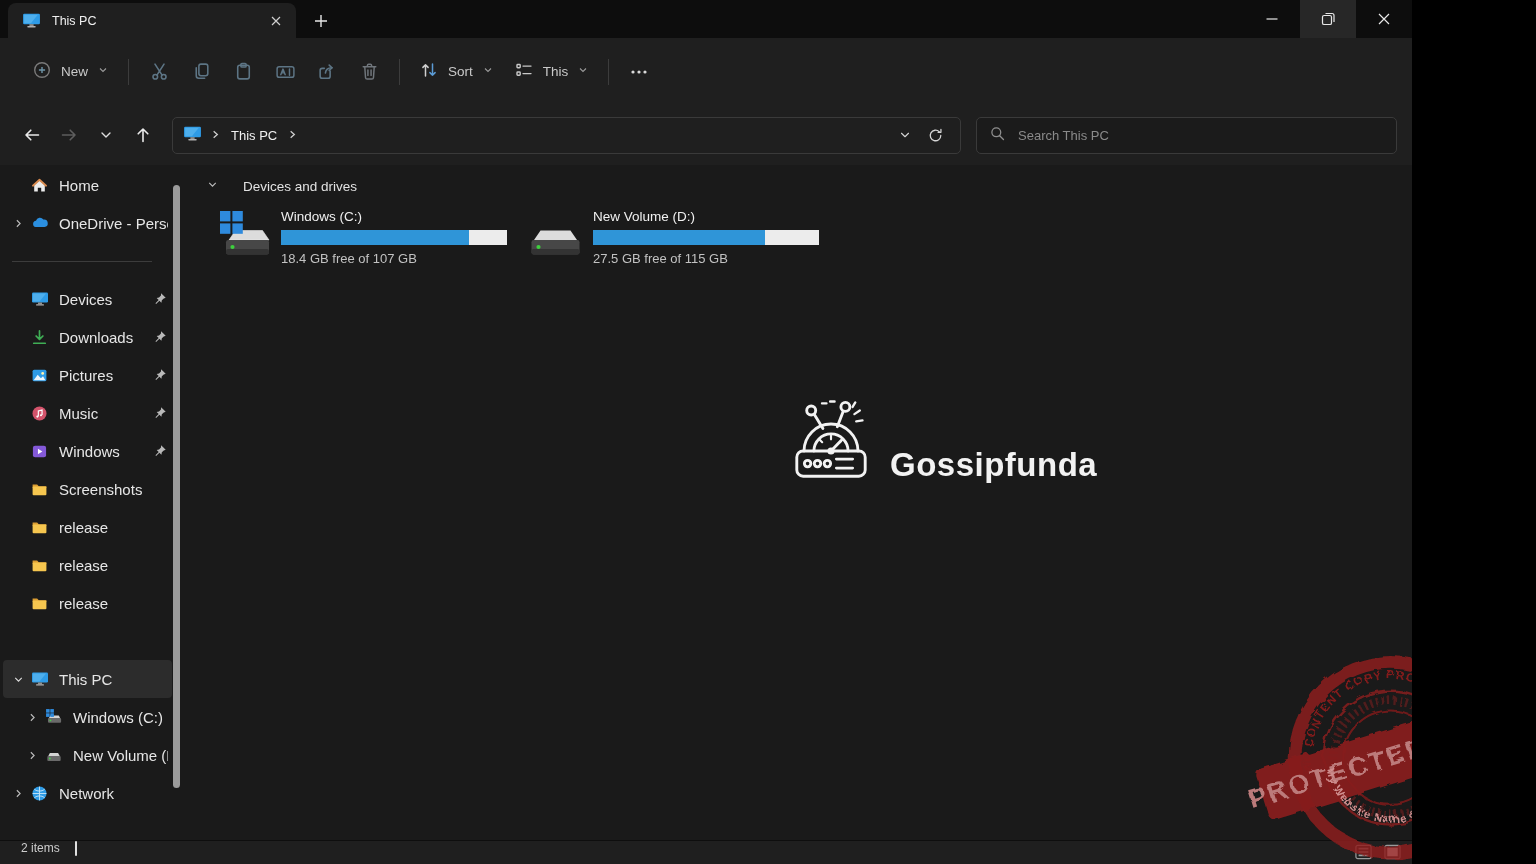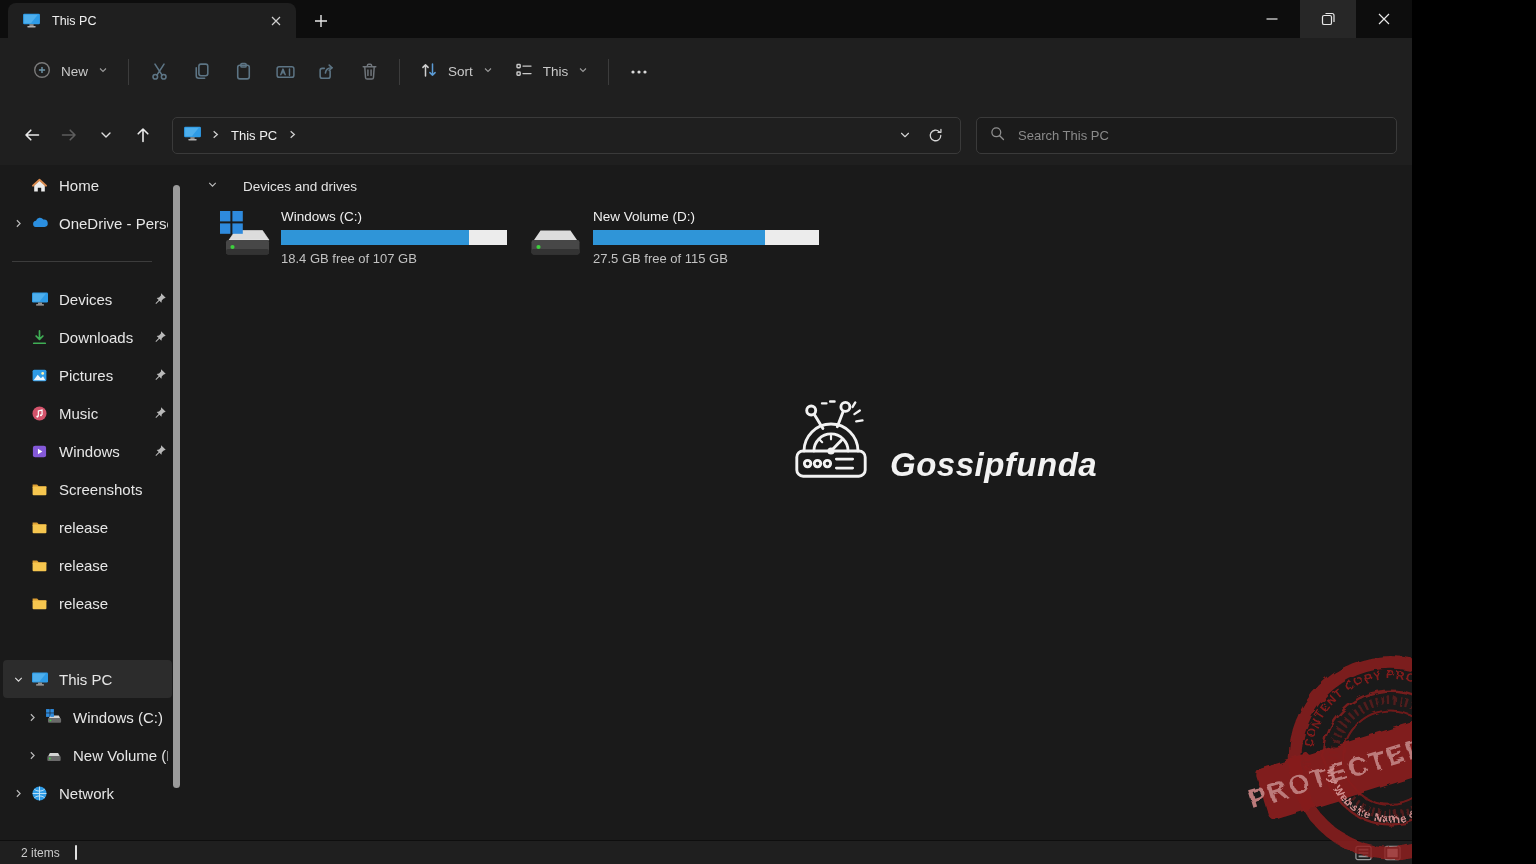--- a/index.html
+++ b/index.html
@@ -53,23 +53,23 @@
   .drives { display:flex; gap:19px; margin:13px 0 0 26px; }
   .drive-tile { display:flex; gap:11px; padding:2px; border-radius:4px; }
   .drive-icon { width:52px; height:52px; flex:none; }
   .drive-info { width:226px; }
   .drive-name { font-size:13.5px; color:#f0f0f0; height:21px; }
   .drive-bar { width:226px; height:15px; background:#ececec; overflow:hidden; }
   .drive-fill { height:100%; background:#2f95d8; }
   .drive-free { font-size:13px; color:#c2c2c2; margin-top:6px; }
   
   .watermark { position:absolute; left:786px; top:394px; display:flex; align-items:flex-end; gap:14px; z-index:5; pointer-events:none; }
-  .brand { font-size:33px; font-weight:bold; color:#f2f2f2; letter-spacing:.5px; margin-bottom:9px;font-style:italic; }
-  
-  .statusbar { position:absolute; left:0; bottom:0; right:0; height:24px; background:#1f1f1f; border-top:1px solid #0e0e0e; display:flex; align-items:center; padding:0 8px 0 21px; z-index:4; }
+  .brand { font-size:33px; font-weight:bold; color:#f2f2f2; letter-spacing:.5px; margin-bottom:9px; }
+  
+  .statusbar { position:absolute; left:0; bottom:0; right:0; height:24px; background:#1f1f1f; border-top:1px solid #0e0e0e; display:flex; align-items:flex-start; padding:0 8px 0 21px; z-index:4; }
   .items-count { font-size:12px; color:#cccccc; }
   .status-div { width:2px; height:15px; background:#e0e0e0; border-radius:1px; margin-left:15px; }
   .viewtoggles { margin-left:auto; display:flex; gap:5px; }
   .vt { width:24px; height:21px; display:flex; align-items:center; justify-content:center; border-radius:3px; }
   
   .stamp { position:absolute; left:1243px; top:610px; z-index:6; pointer-events:none; }
 </style>
 </head>
 <body>
 

